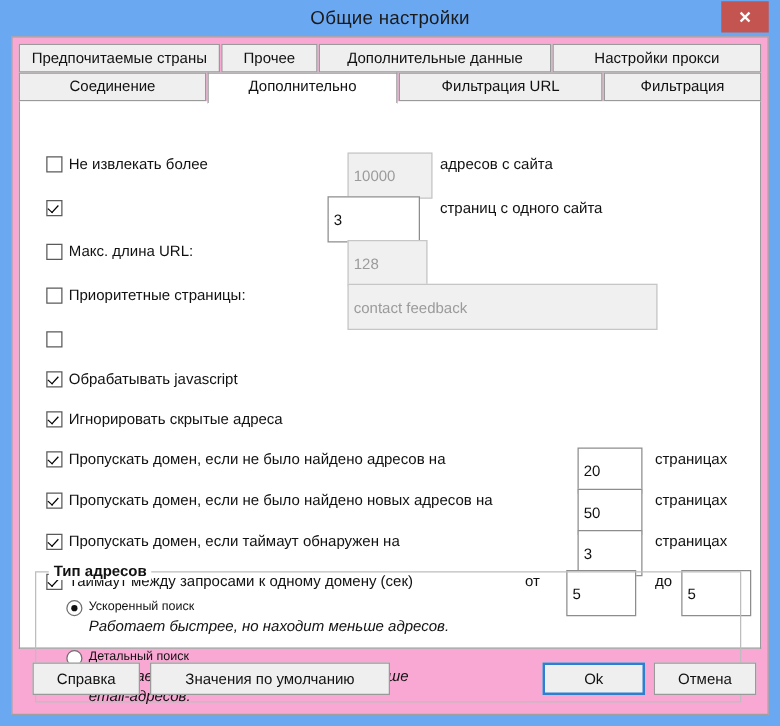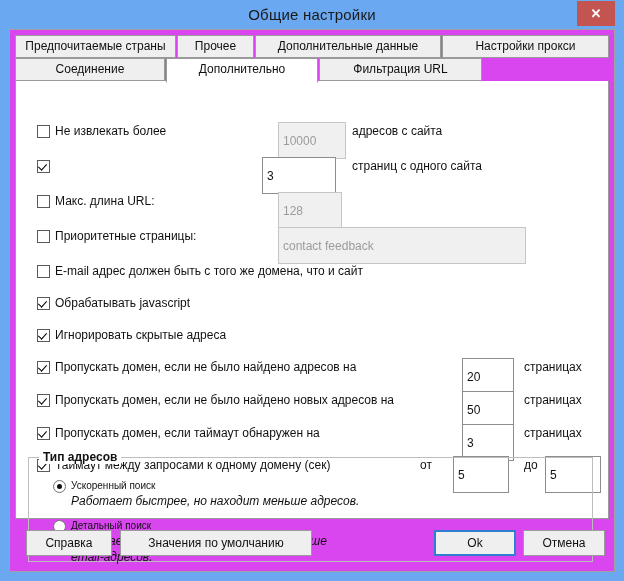--- a/index.html
+++ b/index.html
@@ -55,21 +55,21 @@
     cursor: pointer;
   }
 
   
   #dialog-body {
     position: absolute;
     left: 9px;
     top: 29px;
     width: 606px;
     height: 543px;
-    background: #d946ef;
+    background: #f9a8d4;
     border: 1px solid #a0a0a0;
     box-sizing: border-box;
   }
 
   
   #tabstrip {
     position: absolute;
     left: 5px;
     top: 5px;
     width: 594px;
@@ -289,20 +289,21 @@
       <div class="tab-row row-top" id="tab-row-top">
           <div class="tab" style="left: 0px; width: 161px;">Предпочитаемые страны</div>
           <div class="tab" style="left: 162px; width: 77px;">Прочее</div>
           <div class="tab" style="left: 240px; width: 186px;">Дополнительные данные</div>
           <div class="tab" style="left: 427px; width: 167px;">Настройки прокси</div>
         </div>
       <div class="tab-row row-bottom" id="tab-row-bottom">
           <div class="tab" style="left: 0px; width: 150px;">Соединение</div>
           <div class="tab selected" style="left: 151px; width: 152px;">Дополнительно</div>
           <div class="tab" style="left: 304px; width: 163px;">Фильтрация URL</div>
+          <div class="tab" style="left: 468px; width: 126px;">Фильтрация</div>
         </div>
     </div>
 
     <div id="content-panel">
       <div id="options-container">
           <div class="opt-row" style="top: 38px;">
             <div class="cb"></div>
             <div class="cb-label">Не извлекать более</div>
             <input type="text" class="field disabled" readonly="readonly" value="10000" style="left: 262px; top: 3px; width: 68px;">
             <div class="unit-label" style="left: 336px;">адресов с сайта</div>
@@ -317,21 +318,20 @@
             <div class="cb-label">Макс. длина URL:</div>
             <input type="text" class="field disabled" readonly="readonly" value="128" style="left: 262px; top: 3px; width: 64px;">
           </div>
           <div class="opt-row" style="top: 143px;">
             <div class="cb"></div>
             <div class="cb-label">Приоритетные страницы:</div>
             <input type="text" class="field disabled" readonly="readonly" value="contact feedback" style="left: 262px; top: 3px; width: 248px;">
           </div>
           <div class="opt-row" style="top: 178px;">
             <div class="cb"></div>
-            <div class="cb-label">E-mail адрес должен быть с того же домена, что и сайт</div>
           </div>
           <div class="opt-row" style="top: 210px;">
             <div class="cb checked"></div>
             <div class="cb-label">Обрабатывать javascript</div>
           </div>
           <div class="opt-row" style="top: 242px;">
             <div class="cb checked"></div>
             <div class="cb-label">Игнорировать скрытые адреса</div>
           </div>
           <div class="opt-row" style="top: 274px;">

